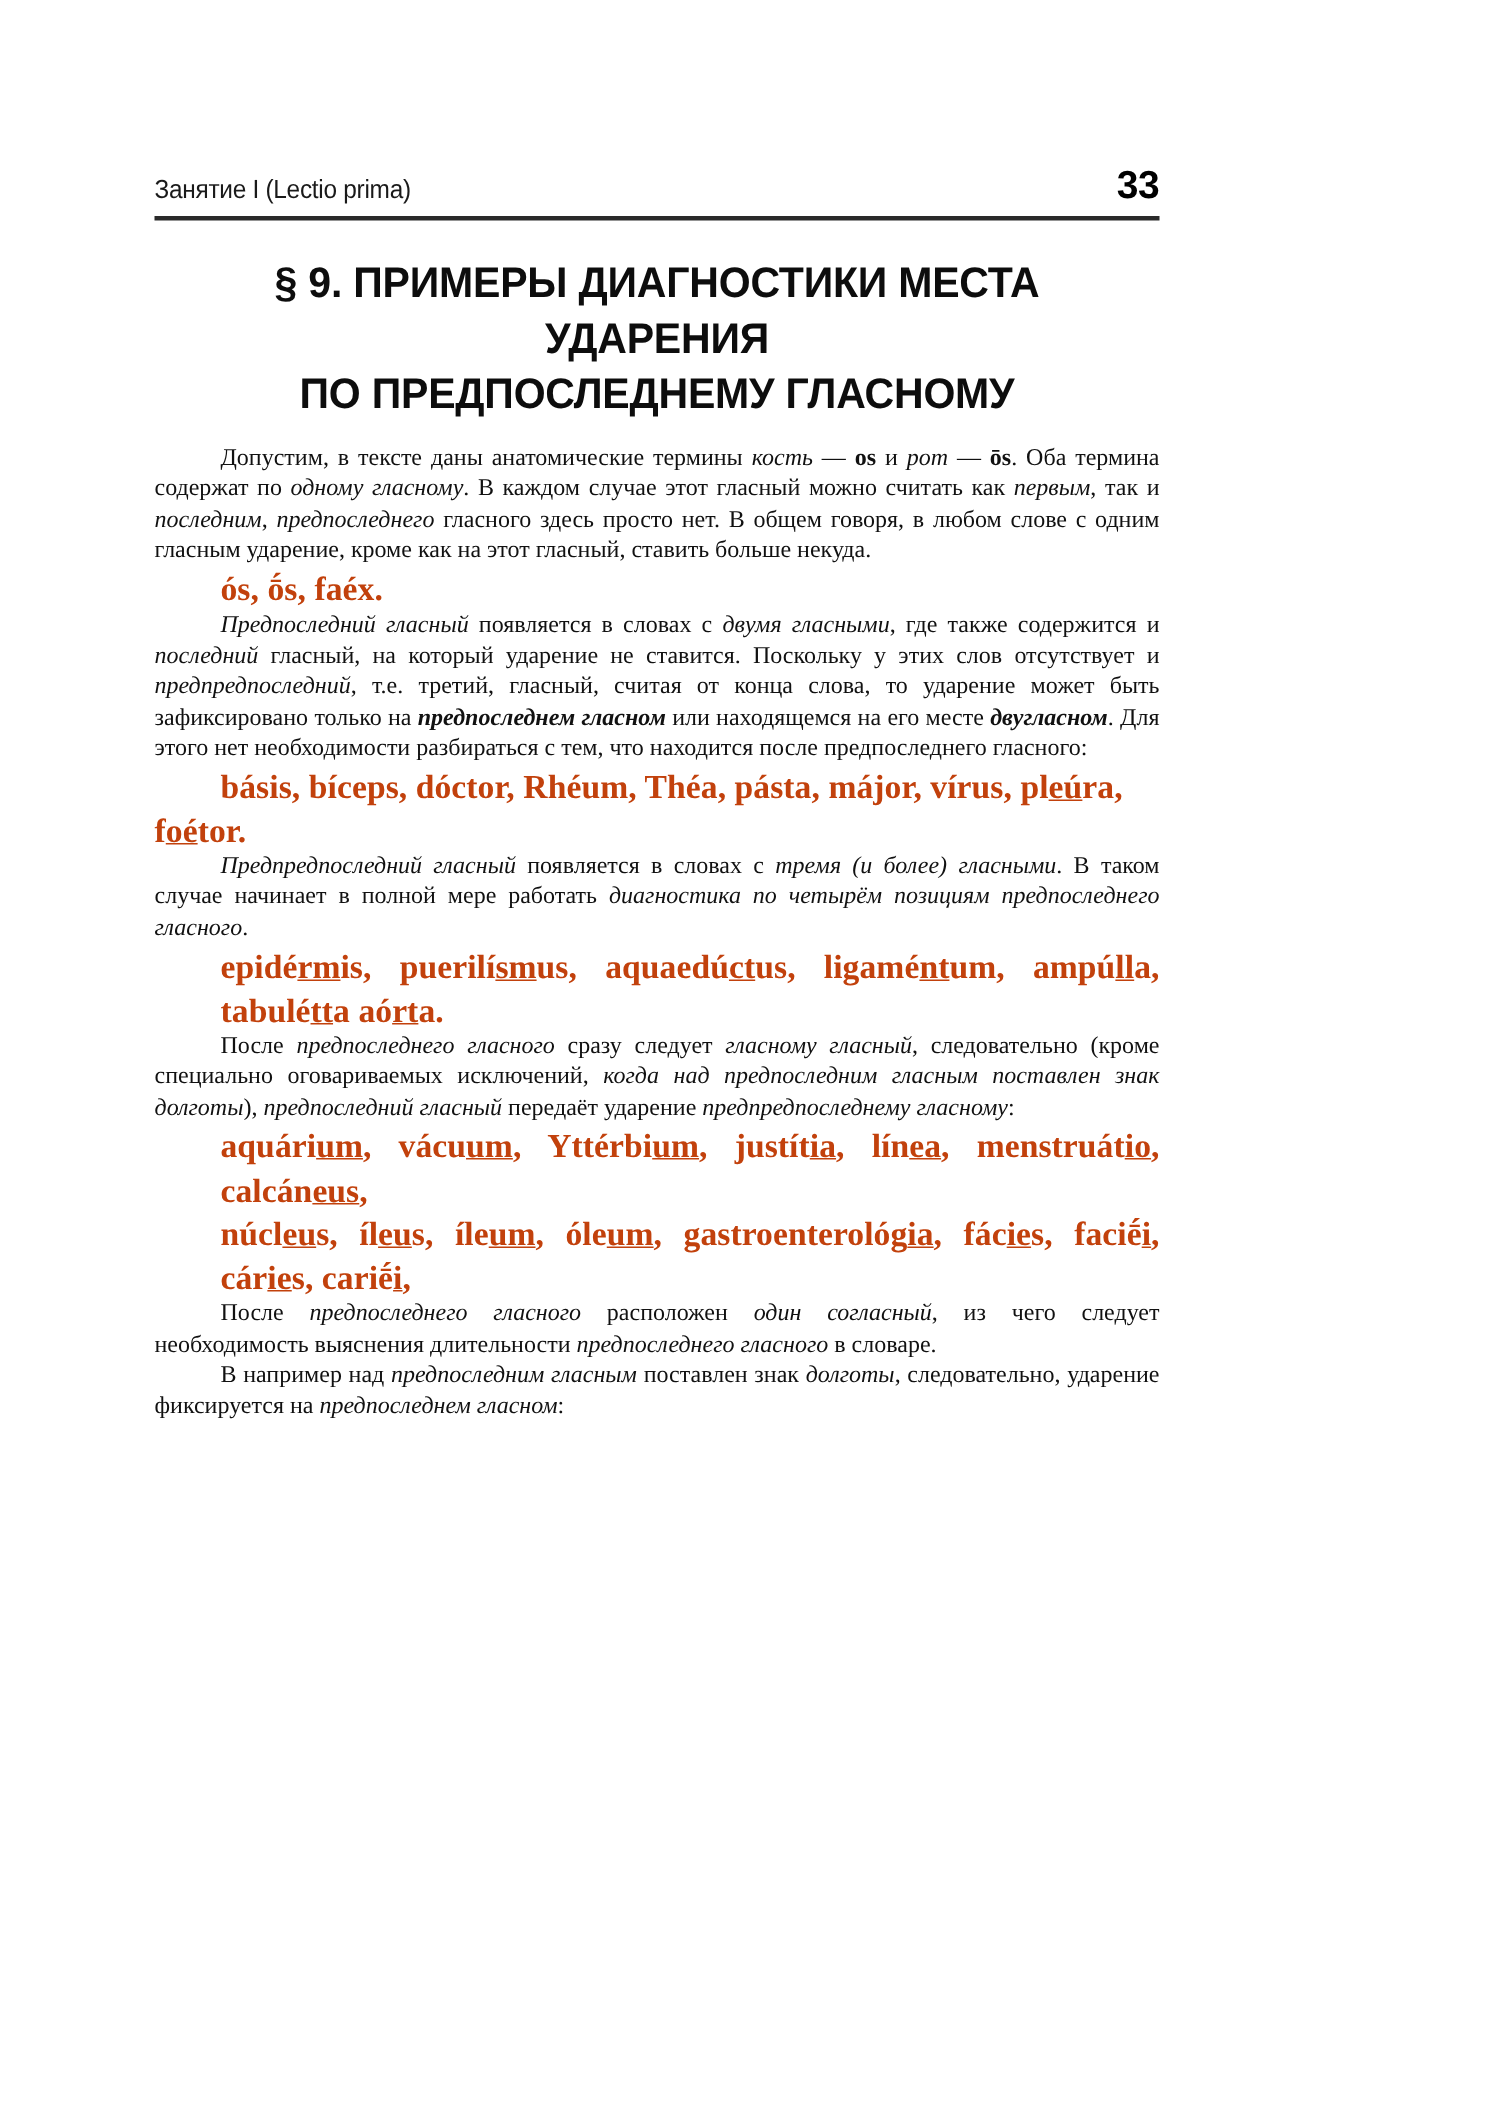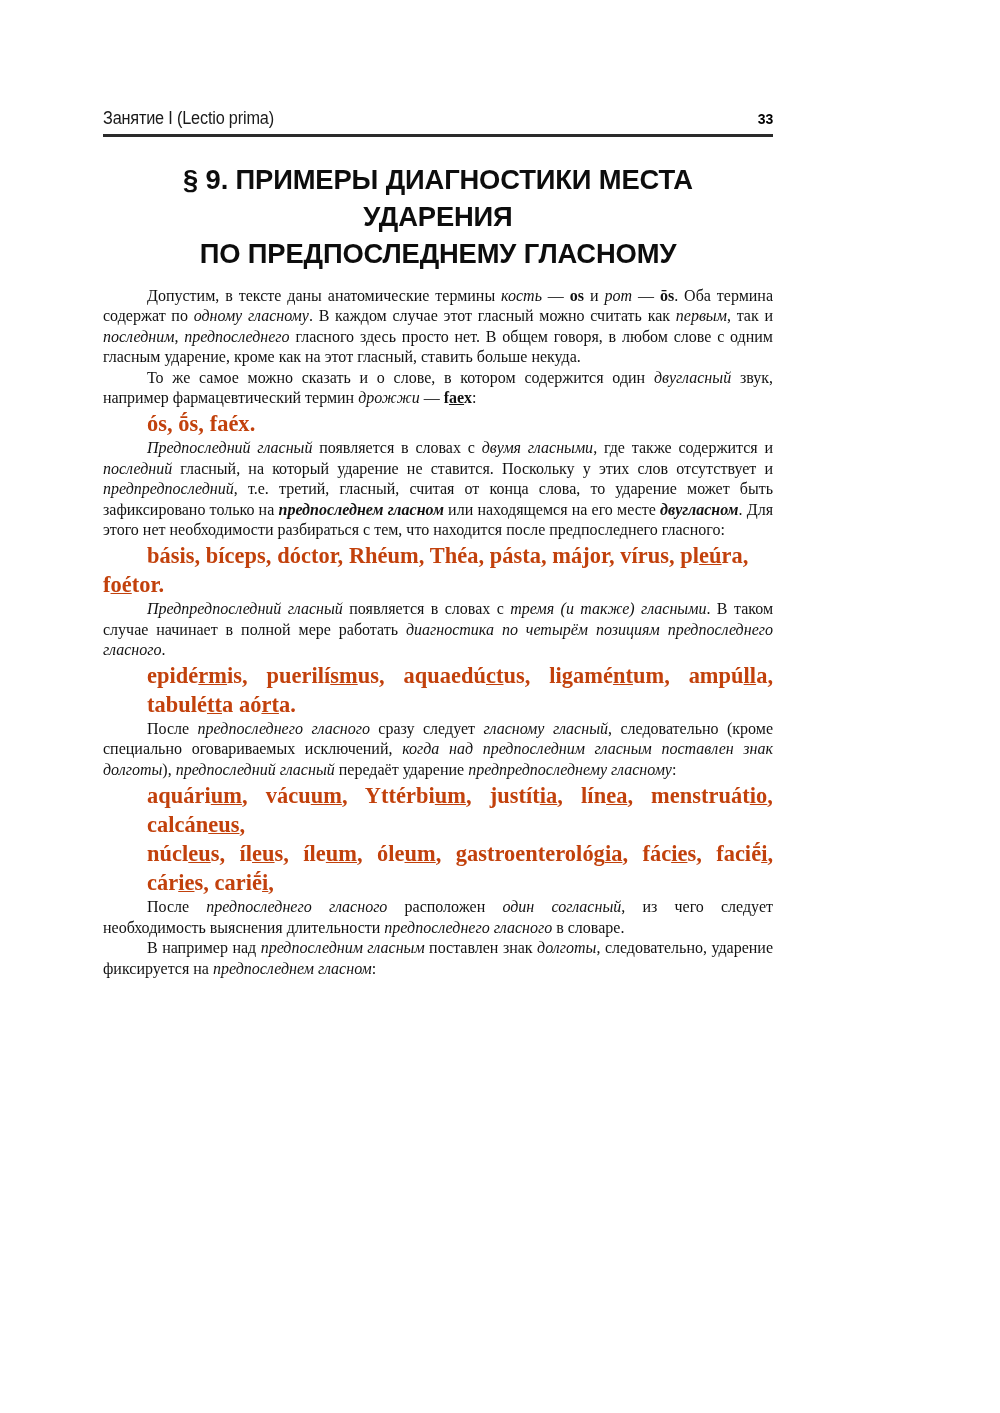--- a/index.html
+++ b/index.html
@@ -35,21 +35,21 @@
     padding-bottom: 5px;
   }
   .running-head .rh-left {
     font-weight: 400;
     color: #1a1a1a;
     transform: scaleX(0.93);
     transform-origin: left center;
   }
   .running-head .rh-right {
     font-weight: 700;
-    font-size: 14px;
+    font-size: 26px;
     color: #000;
   }
   .rule {
     height: 2.5px;
     background: #2a2a2a;
     margin: 0 0 24px 0;
   }
 
   
   h1.section-title {
@@ -114,29 +114,28 @@
   </div>
   <div class="rule"></div>
 
   <h1 class="section-title">
     <span class="ln">§ 9. ПРИМЕРЫ ДИАГНОСТИКИ МЕСТА УДАРЕНИЯ</span>
     <span class="ln">ПО ПРЕДПОСЛЕДНЕМУ ГЛАСНОМУ</span>
   </h1>
 
   <p class="body"><span>Допустим, в тексте даны анатомические термины </span><i>кость</i><span> — </span><b>os</b><span> и </span><i>рот</i><span> — </span><b>ōs</b><span>. Оба термина содержат по </span><i>одному гласному</i><span>. В каждом случае этот гласный можно считать как </span><i>первым</i><span>, так и </span><i>последним</i><span>, </span><i>предпоследнего</i><span> гласного здесь просто нет. В общем говоря, в любом слове с одним гласным ударение, кроме как на этот гласный, ставить больше некуда.</span></p>
 
-  <p class="body"><span>То же самое можно сказать и о слове, в котором содержится один </span><i>двугласный</i><span> звук, например фармацевтический термин </span><i>дрожжи</i><span> — </span><b><span>f</span><span class="ul">ae</span><span>x</span></b><span>:</span></p>
 
   <p class="examples"><span>ós</span><span>, </span><span>ṓs</span><span>, </span><span>faéx</span><span>.</span></p>
 
   <p class="body"><i>Предпоследний гласный</i><span> появляется в словах с </span><i>двумя гласными</i><span>, где также содержится и </span><i>последний</i><span> гласный, на который ударение не ставится. Поскольку у этих слов отсутствует и </span><i>предпредпоследний</i><span>, т.е. третий, гласный, считая от конца слова, то ударение может быть зафиксировано только на </span><span class="bi">предпоследнем гласном</span><span> или находящемся на его месте </span><span class="bi">двугласном</span><span>. Для этого нет необходимости разбираться с тем, что находится после предпоследнего гласного:</span></p>
 
   <p class="examples"><span id="ex2-list"><span><span>básis</span></span><span>, </span><span><span>bíceps</span></span><span>, </span><span><span>dóctor</span></span><span>, </span><span><span>Rhéum</span></span><span>, </span><span><span>Théa</span></span><span>, </span><span><span>pásta</span></span><span>, </span><span><span>májor</span></span><span>, </span><span><span>vírus</span></span><span>, </span><span><span>pl</span><span class="ul">eú</span><span>ra</span></span><span>, </span><span><span>f</span><span class="ul">oé</span><span>tor</span></span></span><span>.</span></p>
 
-  <p class="body"><i>Предпредпоследний гласный</i><span> появляется в словах с </span><i>тремя (и также) гласными</i><span>. В таком случае начинает в полной мере работать </span><i>диагностика по четырём позициям предпоследнего гласного</i><span>.</span></p>
+  <p class="body"><i>Предпредпоследний гласный</i><span> появляется в словах с </span><i>тремя (и более) гласными</i><span>. В таком случае начинает в полной мере работать </span><i>диагностика по четырём позициям предпоследнего гласного</i><span>.</span></p>
 
 
   <p class="examples block"><span id="ex3-list"><span><span>epidé</span><span class="ul">rm</span><span>is</span></span><span>, </span><span><span>puerilí</span><span class="ul">sm</span><span>us</span></span><span>, </span><span><span>aquaedú</span><span class="ul">ct</span><span>us</span></span><span>, </span><span><span>ligamé</span><span class="ul">nt</span><span>um</span></span><span>, </span><span><span>ampú</span><span class="ul">ll</span><span>a</span></span><span>, </span><span><span>tabulé</span><span class="ul">tt</span><span>a aó</span></span><span><span class="ul">rt</span><span>a</span></span></span><span>.</span></p>
 
   <p class="body"><span>После </span><i>предпоследнего гласного</i><span> сразу следует </span><i>гласному гласный</i><span>, следовательно (кроме специально оговариваемых исключений, </span><i>когда над предпоследним гласным поставлен знак долготы</i><span>), </span><i>предпоследний гласный</i><span> передаёт ударение </span><i>предпредпоследнему гласному</i><span>:</span></p>
 
   <p class="examples block"><span id="ex4-line1"><span><span>aquári</span><span class="ul">um</span></span><span>, </span><span><span>vácu</span><span class="ul">um</span></span><span>, </span><span><span>Yttérbi</span><span class="ul">um</span></span><span>, </span><span><span>justít</span><span class="ul">ia</span></span><span>, </span><span><span>lín</span><span class="ul">ea</span></span><span>, </span><span><span>menstruát</span><span class="ul">io</span></span><span>, </span><span><span>calcán</span><span class="ul">eus</span></span></span>,</p>
   <p class="examples block"><span id="ex4-line2"><span><span>núcl</span><span class="ul">eu</span><span>s</span></span><span>, </span><span><span>íl</span><span class="ul">eu</span><span>s</span></span><span>, </span><span><span>íle</span><span class="ul">um</span></span><span>, </span><span><span>óle</span><span class="ul">um</span></span><span>, </span><span><span>gastroenterológ</span><span class="ul">ia</span></span><span>, </span><span><span>fác</span><span class="ul">ie</span><span>s</span></span><span>, </span><span><span>faciḗ</span><span class="ul">i</span></span><span>, </span><span><span>cár</span><span class="ul">ie</span><span>s</span></span><span>, </span><span><span>cariḗ</span><span class="ul">i</span></span></span>,</p>
 
   <p class="body"><span>После </span><i>предпоследнего гласного</i><span> расположен </span><i>один согласный</i><span>, из чего следует необходимость выяснения длительности </span><i>предпоследнего гласного</i><span> в словаре.</span></p>

